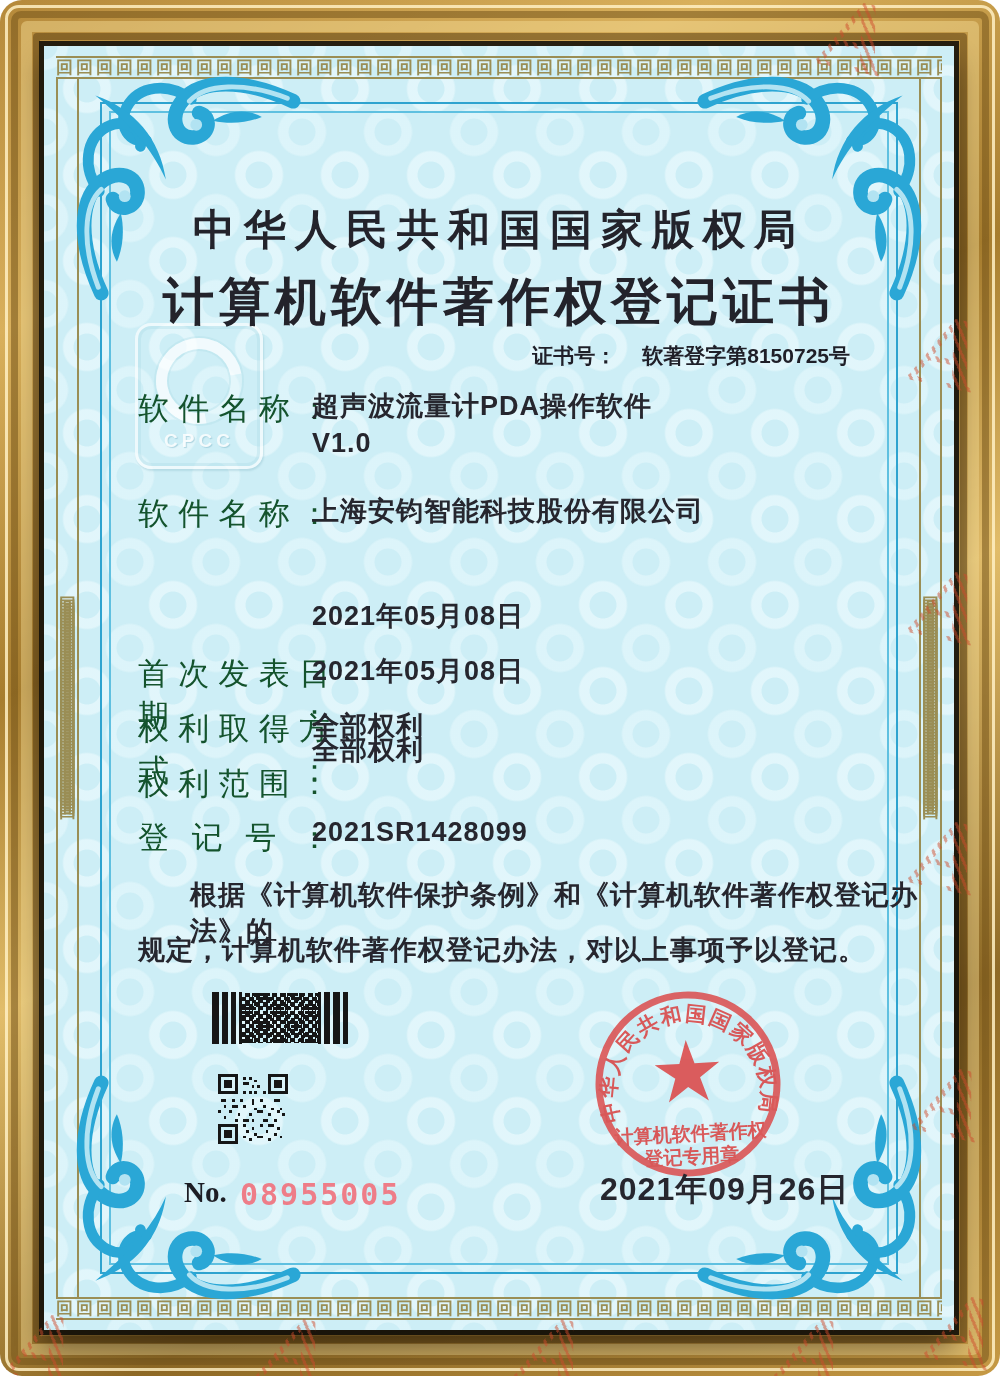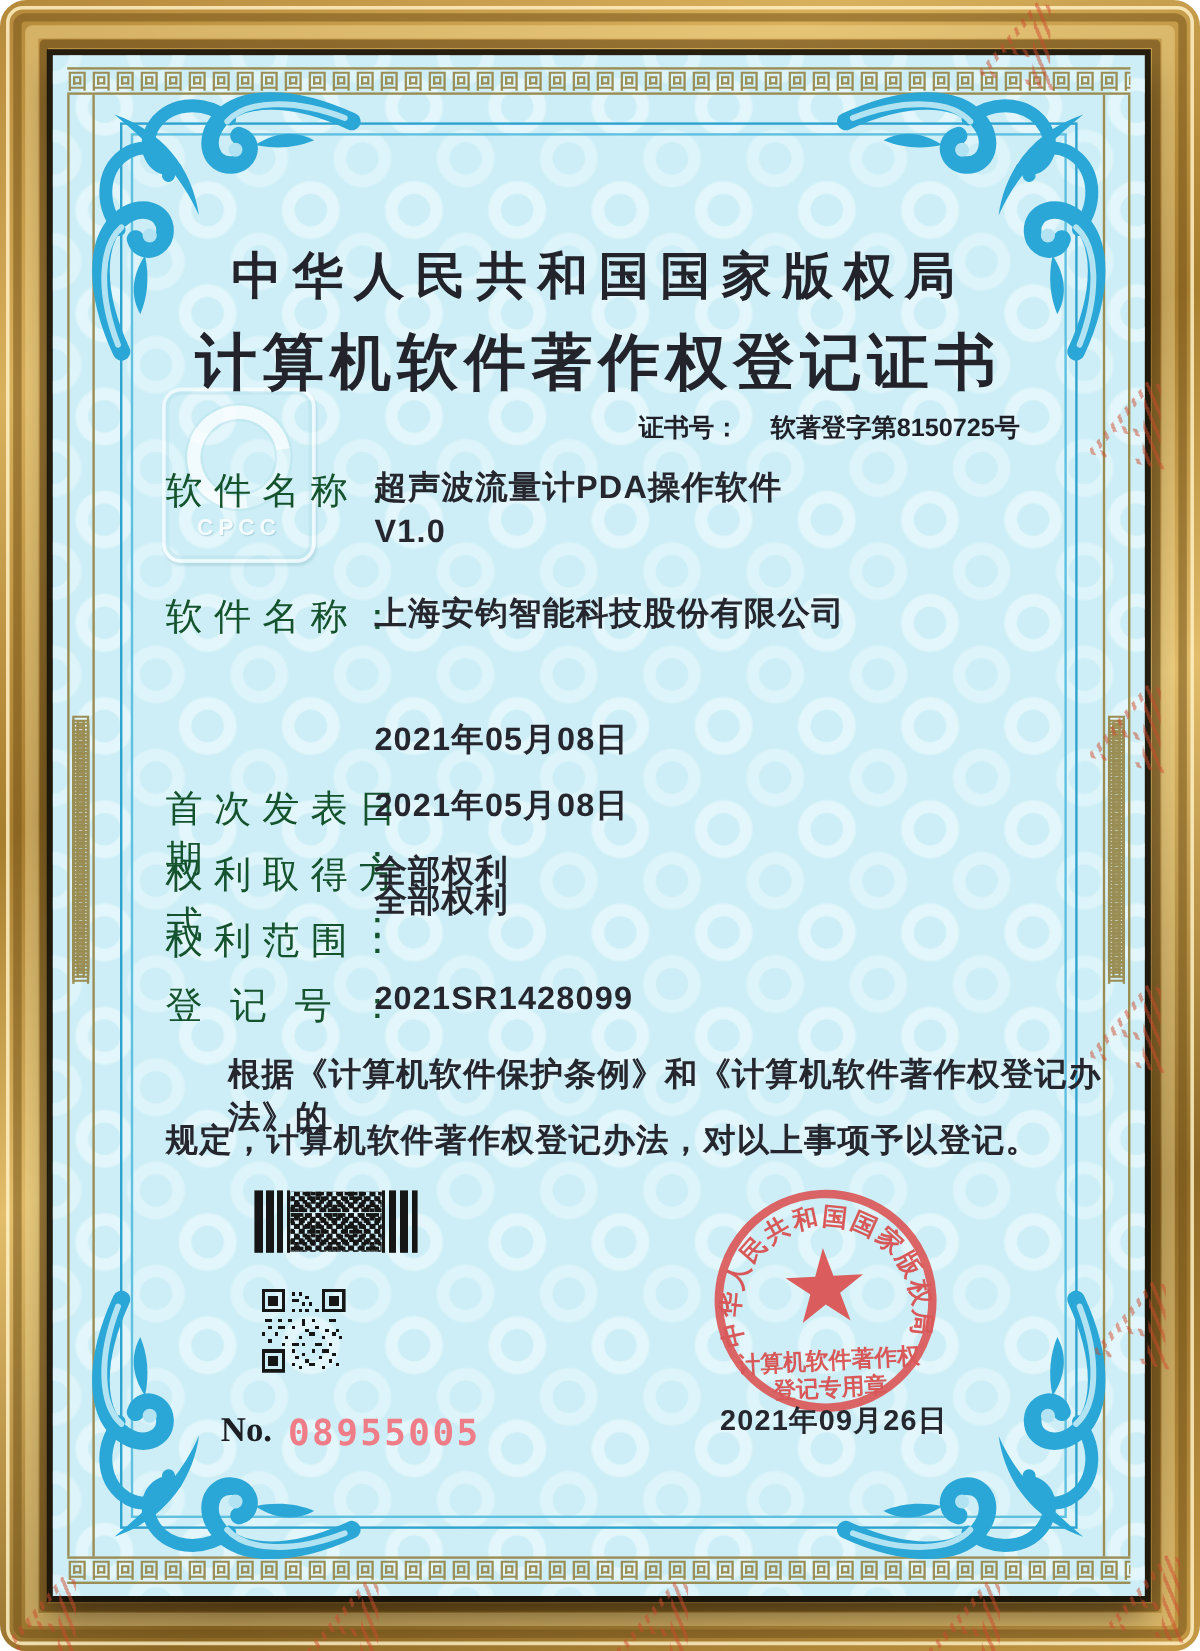--- a/index.html
+++ b/index.html
@@ -62,21 +62,21 @@
       #161616 121px 128px,transparent 128px 131px,#161616 131px 136px);}
   .barcode-noise{position:absolute;left:30px;right:30px;top:1px;bottom:1px;background:
       repeating-conic-gradient(#161616 0% 25%,transparent 0% 50%) 0 0/7px 7px,
       repeating-conic-gradient(#161616 0% 25%,transparent 0% 50%) 3px 4px/9px 9px;}
   .qr{position:absolute;left:174px;top:1028px;width:70px;height:70px;}
   
   .serial-label{position:absolute;left:140px;top:1130px;font-size:29px;font-weight:700;color:#1d1d24;
         font-family:"Liberation Serif","DejaVu Serif",serif;}
   .serial-number{position:absolute;left:196px;top:1131px;font-size:30px;font-weight:700;color:#ee7d88;
         letter-spacing:2px;font-family:"DejaVu Sans Mono","Liberation Mono",monospace;}
-  .issue-date{position:absolute;left:556px;top:1122px;font-size:24px;font-weight:900;color:#26262e;letter-spacing:1px;z-index:6;}
+  .issue-date{position:absolute;left:556px;top:1122px;font-size:32px;font-weight:900;color:#26262e;letter-spacing:1px;z-index:6;}
   .seal{position:absolute;left:544px;top:938px;width:200px;height:200px;z-index:5;mix-blend-mode:multiply;
         opacity:.92;transform:rotate(-3deg);}
   
   .wm-a{position:absolute;z-index:60;pointer-events:none;font:italic 900 104px "Liberation Serif",serif;
         transform:rotate(12deg);background:repeating-linear-gradient(55deg,rgba(206,74,44,.5) 0 3px,rgba(206,74,44,0) 3px 8px);
         -webkit-background-clip:text;background-clip:text;color:transparent;}
 </style>
 </head>
 <body>
 

